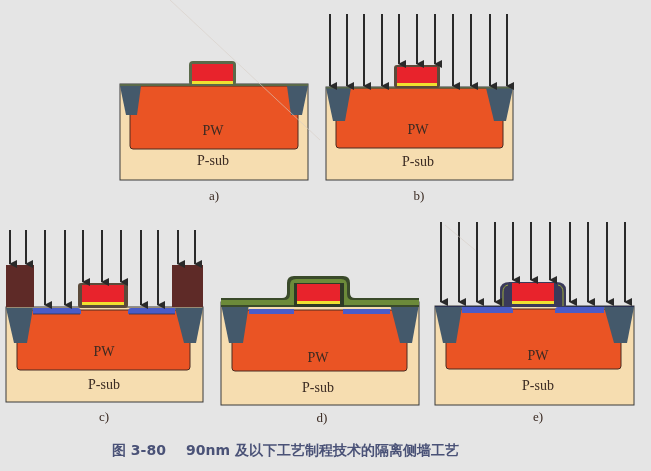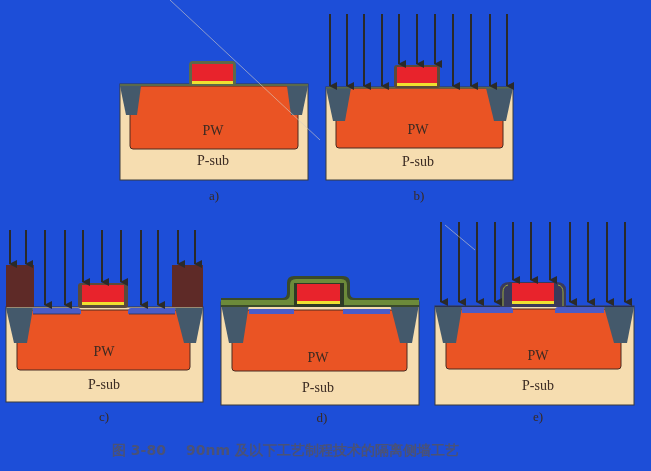--- a/index.html
+++ b/index.html
@@ -1,16 +1,16 @@
 <!DOCTYPE html>
 <html><head>
 <meta charset="utf-8">
 <style>
   html,body{margin:0;padding:0;background:#fbf9f4;}
-  #root{position:relative;width:651px;height:471px;overflow:hidden;background:#1d4ed8;}
+  #root{position:relative;width:651px;height:471px;overflow:hidden;background:#e5e5e5;}
   svg{position:absolute;left:0;top:0;}
   .lbl{font-family:"Liberation Serif","DejaVu Serif",serif;fill:#3a2a22;}
   .cap{font-family:"DejaVu Sans",sans-serif;fill:#4a5277;font-weight:bold;}
 </style>
 </head>
 <body>
 
 <div id="root">
 <svg width="651" height="471" viewBox="0 0 651 471" xmlns="http://www.w3.org/2000/svg">
   <defs>

